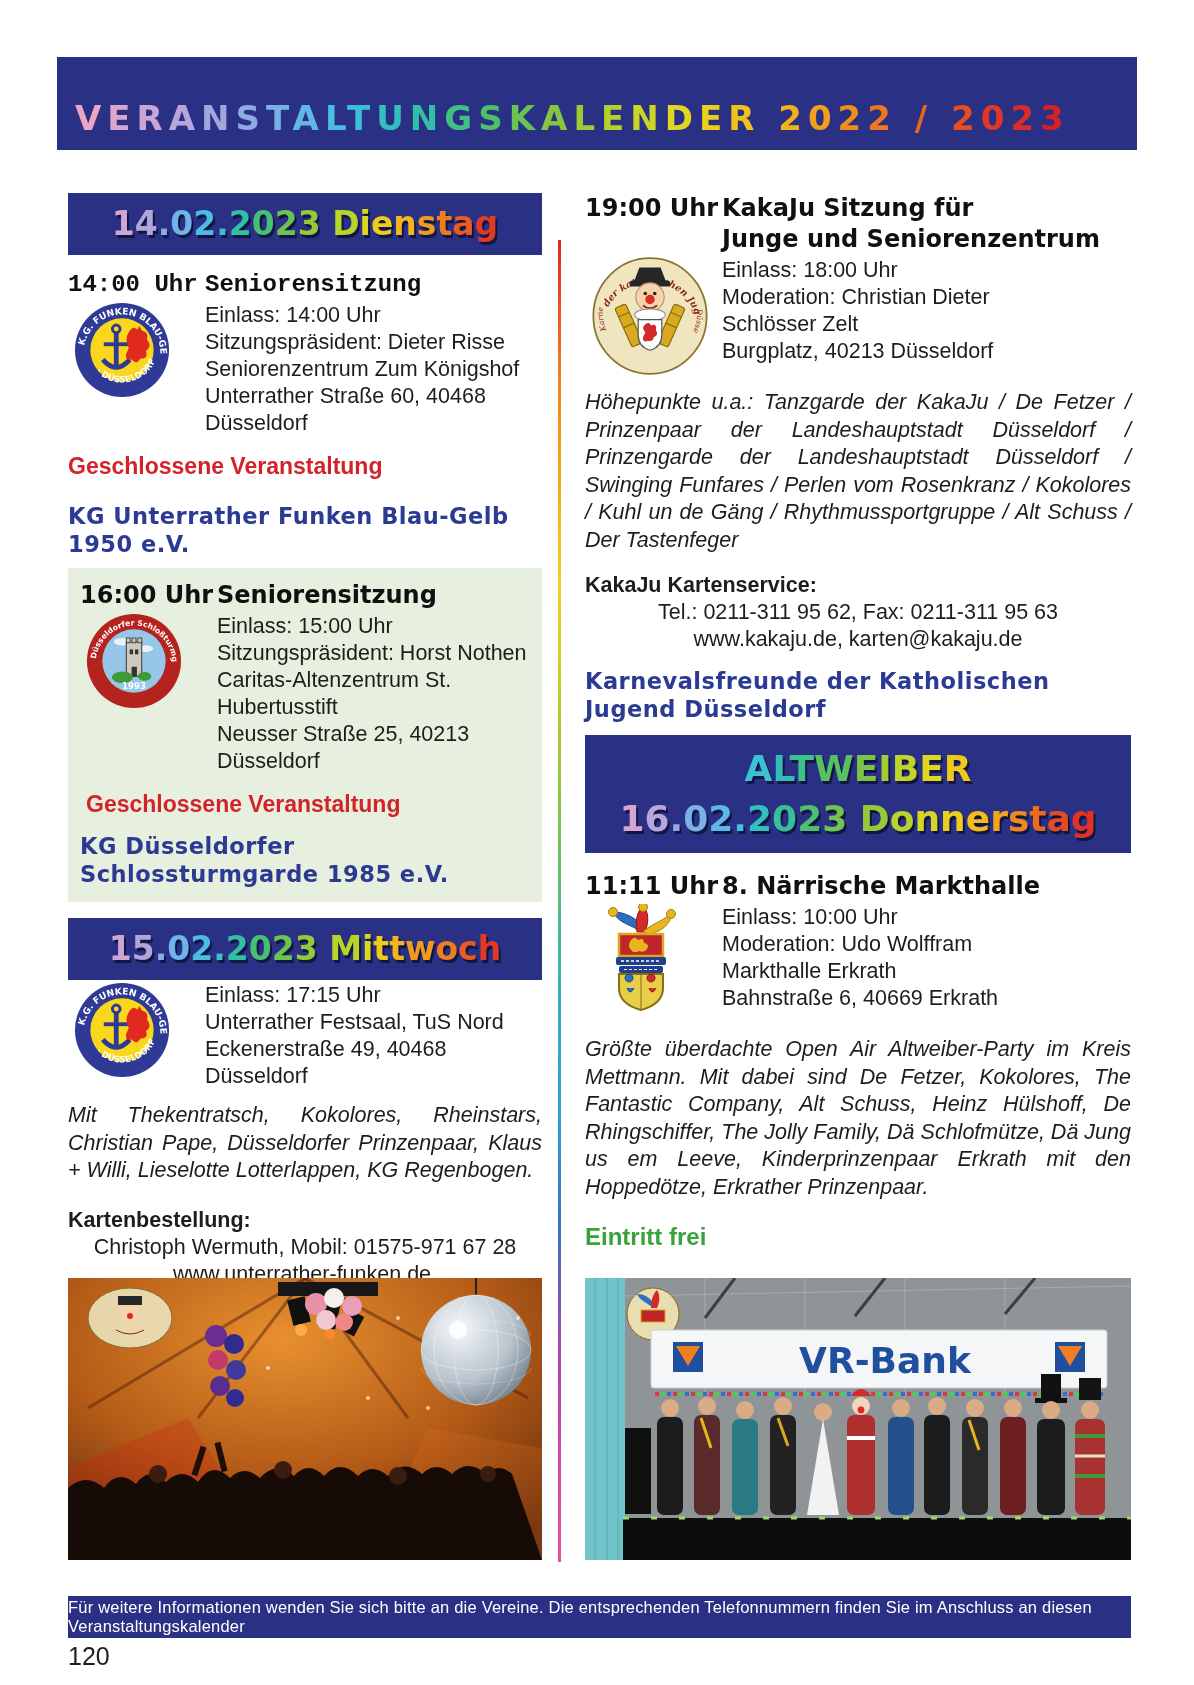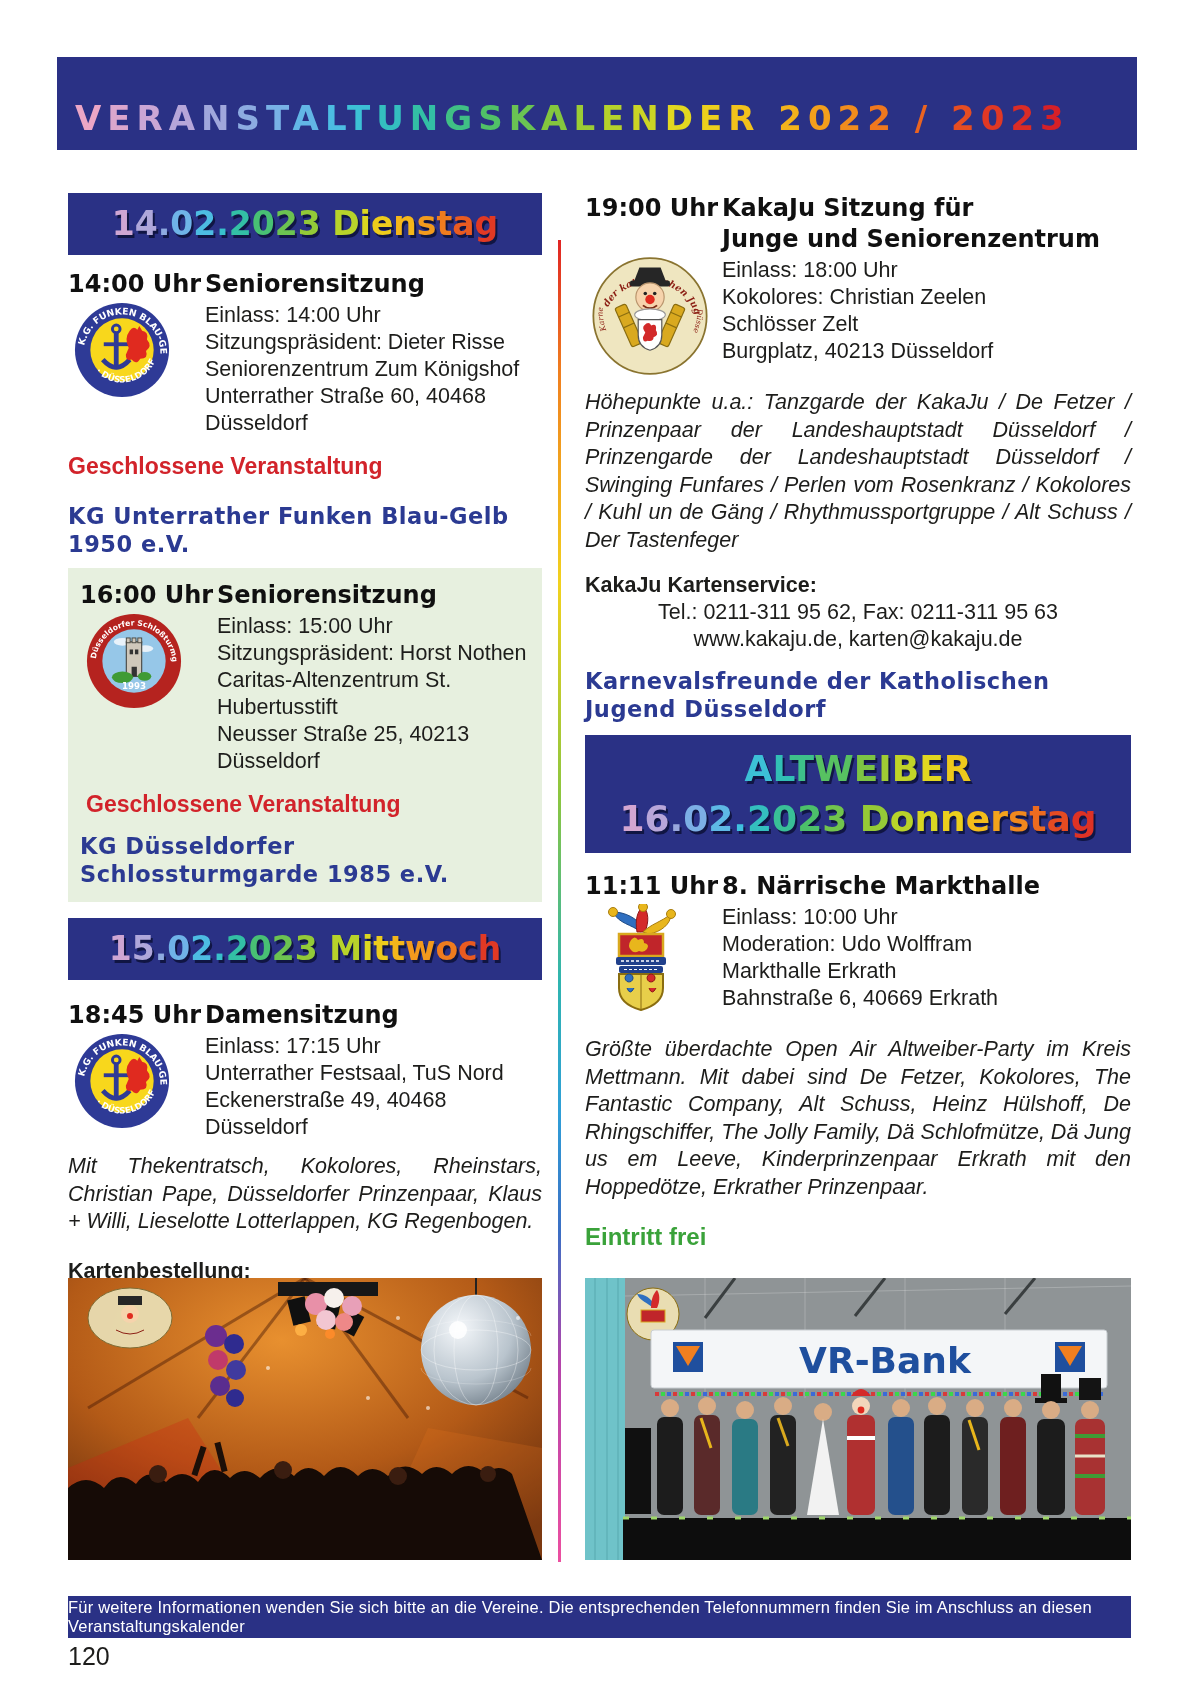--- a/index.html
+++ b/index.html
@@ -58,21 +58,21 @@
   </div>
 
   <div id="divider"></div>
 
   <div id="col-left" class="col">
 
     <div class="banner navy" style="height:62px;">
       <div><span style="color: rgb(206, 166, 211);">1</span><span style="color: rgb(175, 167, 218);">4</span><span style="color: rgb(142, 170, 224);">.</span><span style="color: rgb(111, 179, 232);">0</span><span style="color: rgb(77, 188, 226);">2</span><span style="color: rgb(56, 192, 203);">.</span><span style="color: rgb(51, 191, 165);">2</span><span style="color: rgb(72, 192, 116);">0</span><span style="color: rgb(108, 195, 81);">2</span><span style="color: rgb(147, 202, 56);">3</span><span> </span><span style="color: rgb(184, 211, 42);">D</span><span style="color: rgb(219, 215, 33);">i</span><span style="color: rgb(237, 204, 28);">e</span><span style="color: rgb(244, 182, 26);">n</span><span style="color: rgb(242, 154, 29);">s</span><span style="color: rgb(239, 124, 30);">t</span><span style="color: rgb(233, 91, 33);">a</span><span style="color: rgb(225, 57, 36);">g</span></div>
     </div>
 
-    <div class="event-head" style="margin-top:14px;">
+    <div class="event-head" style="margin-top:14px;font-family:Liberation Mono, monospace;">
       <span class="time">14:00 Uhr</span>
       <span class="title">Seniorensitzung</span>
     </div>
     <div class="event-body">
       <div class="logo-cell">
         <svg width="96" height="96" viewBox="0 0 100 100">
           <defs>
             <path id="fa-t" d="M10,53 A40,40 0 0 1 90,53"></path>
             <path id="fa-b" d="M14,58 A38,38 0 0 0 86,58"></path>
           </defs>
@@ -141,24 +141,20 @@
         </div>
       </div>
       <div class="note-red" style="margin-top:16px;margin-left:6px;">Geschlossene Veranstaltung</div>
       <div class="club" style="margin-top:14px;">KG Düsseldorfer Schlossturmgarde 1985 e.V.</div>
     </div>
 
     <div class="banner navy" style="height:62px;margin-top:16px;">
       <div><span style="color: rgb(206, 166, 211);">1</span><span style="color: rgb(175, 167, 218);">5</span><span style="color: rgb(142, 170, 224);">.</span><span style="color: rgb(111, 179, 232);">0</span><span style="color: rgb(77, 188, 226);">2</span><span style="color: rgb(56, 192, 203);">.</span><span style="color: rgb(51, 191, 165);">2</span><span style="color: rgb(72, 192, 116);">0</span><span style="color: rgb(108, 195, 81);">2</span><span style="color: rgb(147, 202, 56);">3</span><span> </span><span style="color: rgb(184, 211, 42);">M</span><span style="color: rgb(219, 215, 33);">i</span><span style="color: rgb(237, 204, 28);">t</span><span style="color: rgb(244, 182, 26);">t</span><span style="color: rgb(242, 154, 29);">w</span><span style="color: rgb(239, 124, 30);">o</span><span style="color: rgb(233, 91, 33);">c</span><span style="color: rgb(225, 57, 36);">h</span></div>
     </div>
 
-    <div class="event-head" style="margin-top:20px;">
-      <span class="time">18:45 Uhr</span>
-      <span class="title">Damensitzung</span>
-    </div>
     <div class="event-body">
       <div class="logo-cell">
         <svg width="96" height="96" viewBox="0 0 100 100">
           <defs>
             <path id="fb-t" d="M10,53 A40,40 0 0 1 90,53"></path>
             <path id="fb-b" d="M14,58 A38,38 0 0 0 86,58"></path>
           </defs>
           <circle cx="50" cy="50" r="49" fill="#2e3a96"></circle>
           <circle cx="50" cy="50" r="33" fill="#f8d71c"></circle>
           <text font-size="9.5" font-weight="bold" fill="#fff" font-family="DejaVu Sans,sans-serif">
@@ -239,21 +235,21 @@
             <ellipse cx="50" cy="49" rx="13" ry="5" fill="#fff" stroke="#999"></ellipse>
           </g>
           <g>
             <path d="M40,53 h20 v13 q0,10 -10,13 q-10,-3 -10,-13 z" fill="#fff" stroke="#555"></path>
             <path d="M45,58 q4,-4 6,0 q5,-2 4,4 q3,4 -2,6 q0,4 -5,3 q-4,2 -4,-3 l2,-4 q-3,-4 -1,-6z" fill="#d22a2a"></path>
           </g>
         </svg>
       </div>
       <div class="details">
         <div>Einlass: 18:00 Uhr</div>
-        <div>Kokolores: Christian Zeelen</div>
+        <div>Moderation: Christian Dieter</div>
         <div>Schlösser Zelt</div>
         <div>Burgplatz, 40213 Düsseldorf</div>
       </div>
     </div>
 
     <div class="para" style="margin-top:10px;">Höhepunkte u.a.: Tanzgarde der KakaJu / De Fetzer / Prinzenpaar der Landeshauptstadt Düsseldorf  / Prinzengarde der Landeshauptstadt Düsseldorf / Swinging Funfares / Perlen vom Rosenkranz / Kokolores / Kuhl un de Gäng / Rhythmussportgruppe / Alt Schuss / Der Tastenfeger</div>
 
     <div style="margin-top:18px;">
       <div class="label-bold">KakaJu Kartenservice:</div>
       <div class="plain">Tel.: 0211-311 95 62, Fax: 0211-311 95 63</div>

